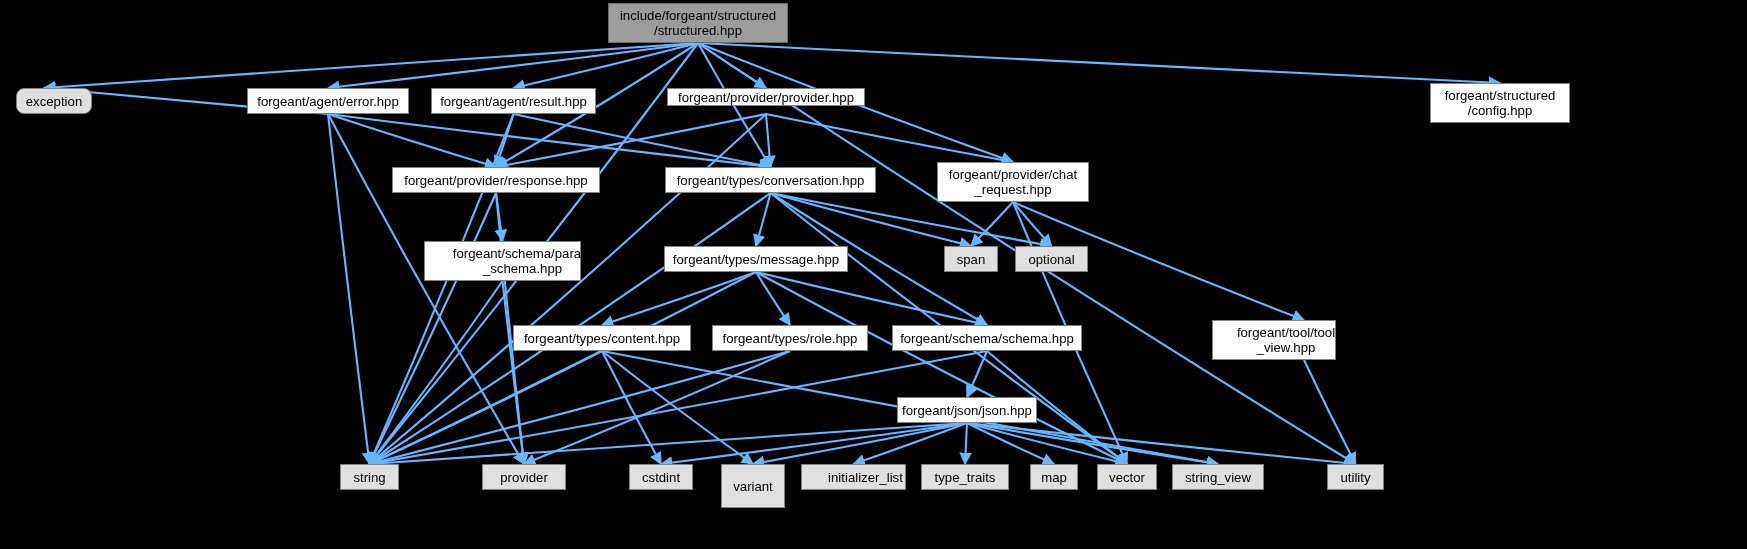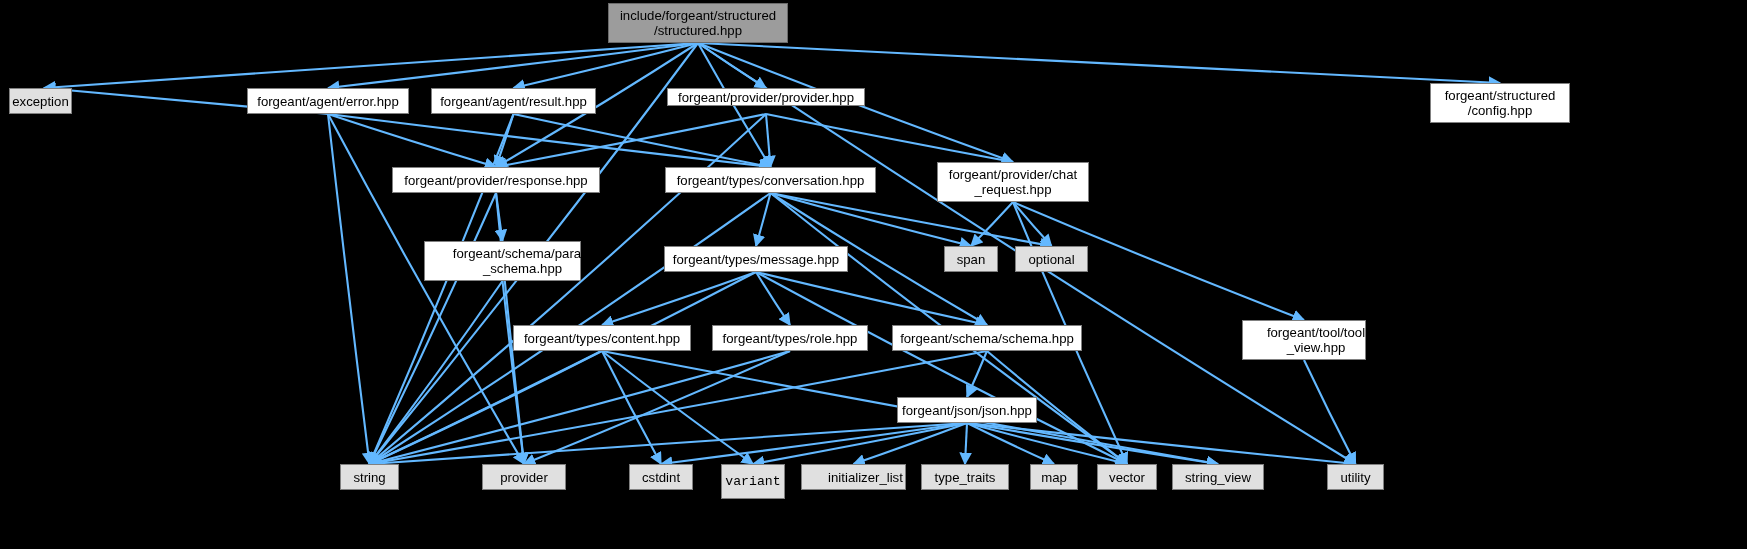--- a/index.html
+++ b/index.html
@@ -101,45 +101,45 @@
         <path d="M 967 423 Q 1008.412 443.5 1054 464"></path>
         <path d="M 967 423 Q 1043.16 443.5 1127 464"></path>
         <path d="M 967 423 Q 1086.476 443.5 1218 464"></path>
         <path d="M 967 423 Q 681.75 443.5 369.5 464"></path>
         <path d="M 967 423 Q 1151.926 443.5 1355.5 464"></path>
       </g>
   </svg>
   <div id="node-layer">
       <div class="node root" style="left: 608px; top: 3px; width: 180px; height: 40px;">include/forgeant/structured
 /structured.hpp</div>
-      <div class="node std" style="left: 9px; top: 88px; width: 63px; height: 26px;">exception</div>
+      <div class="node std" style="left: 16px; top: 88px; width: 76px; height: 26px; border-radius: 8px;">exception</div>
       <div class="node proj" style="left: 247px; top: 88px; width: 162px; height: 26px;">forgeant/agent/error.hpp</div>
       <div class="node proj" style="left: 431px; top: 88px; width: 165px; height: 26px;">forgeant/agent/result.hpp</div>
       <div class="node proj" style="left: 667px; top: 88px; width: 198px; height: 18px;">forgeant/provider/provider.hpp</div>
       <div class="node proj" style="left: 1430px; top: 83px; width: 140px; height: 40px;">forgeant/structured
 /config.hpp</div>
       <div class="node proj" style="left: 392px; top: 167px; width: 208px; height: 26px;">forgeant/provider/response.hpp</div>
       <div class="node proj" style="left: 665px; top: 167px; width: 211px; height: 26px;">forgeant/types/conversation.hpp</div>
       <div class="node proj" style="left: 937px; top: 162px; width: 152px; height: 40px;">forgeant/provider/chat
 _request.hpp</div>
       <div class="node proj" style="left: 424px; top: 241px; width: 157px; height: 40px; padding-left: 40px;">forgeant/schema/param
 _schema.hpp</div>
       <div class="node proj" style="left: 664px; top: 246px; width: 184px; height: 26px;">forgeant/types/message.hpp</div>
       <div class="node std" style="left: 944px; top: 246px; width: 54px; height: 26px;">span</div>
       <div class="node std" style="left: 1015px; top: 246px; width: 73px; height: 26px;">optional</div>
       <div class="node proj" style="left: 513px; top: 325px; width: 178px; height: 26px;">forgeant/types/content.hpp</div>
       <div class="node proj" style="left: 712px; top: 325px; width: 156px; height: 26px;">forgeant/types/role.hpp</div>
       <div class="node proj" style="left: 892px; top: 325px; width: 190px; height: 26px;">forgeant/schema/schema.hpp</div>
-      <div class="node proj" style="left: 1242px; top: 320px; width: 124px; height: 40px; padding-left: 24px;">forgeant/tool/tool
+      <div class="node proj" style="left: 1212px; top: 320px; width: 124px; height: 40px; padding-left: 24px;">forgeant/tool/tool
 _view.hpp</div>
       <div class="node proj" style="left: 897px; top: 397px; width: 140px; height: 26px;">forgeant/json/json.hpp</div>
       <div class="node std" style="left: 340px; top: 464px; width: 59px; height: 26px;">string</div>
       <div class="node std" style="left: 482px; top: 464px; width: 84px; height: 26px;">provider</div>
       <div class="node std" style="left: 629px; top: 464px; width: 64px; height: 26px;">cstdint</div>
-      <div class="node std" style="left: 721px; top: 464px; width: 64px; height: 35px; font-family: Liberation Mono, monospace;">variant</div>
+      <div class="node std" style="left: 721px; top: 464px; width: 64px; height: 44px;">variant</div>
       <div class="node std" style="left: 801px; top: 464px; width: 105px; height: 26px; padding-left: 24px;">initializer_list</div>
       <div class="node std" style="left: 921px; top: 464px; width: 88px; height: 26px;">type_traits</div>
       <div class="node std" style="left: 1030px; top: 464px; width: 48px; height: 26px;">map</div>
       <div class="node std" style="left: 1097px; top: 464px; width: 60px; height: 26px;">vector</div>
       <div class="node std" style="left: 1172px; top: 464px; width: 92px; height: 26px;">string_view</div>
       <div class="node std" style="left: 1327px; top: 464px; width: 57px; height: 26px;">utility</div>
     </div>
 </div>
 
 </body></html>

